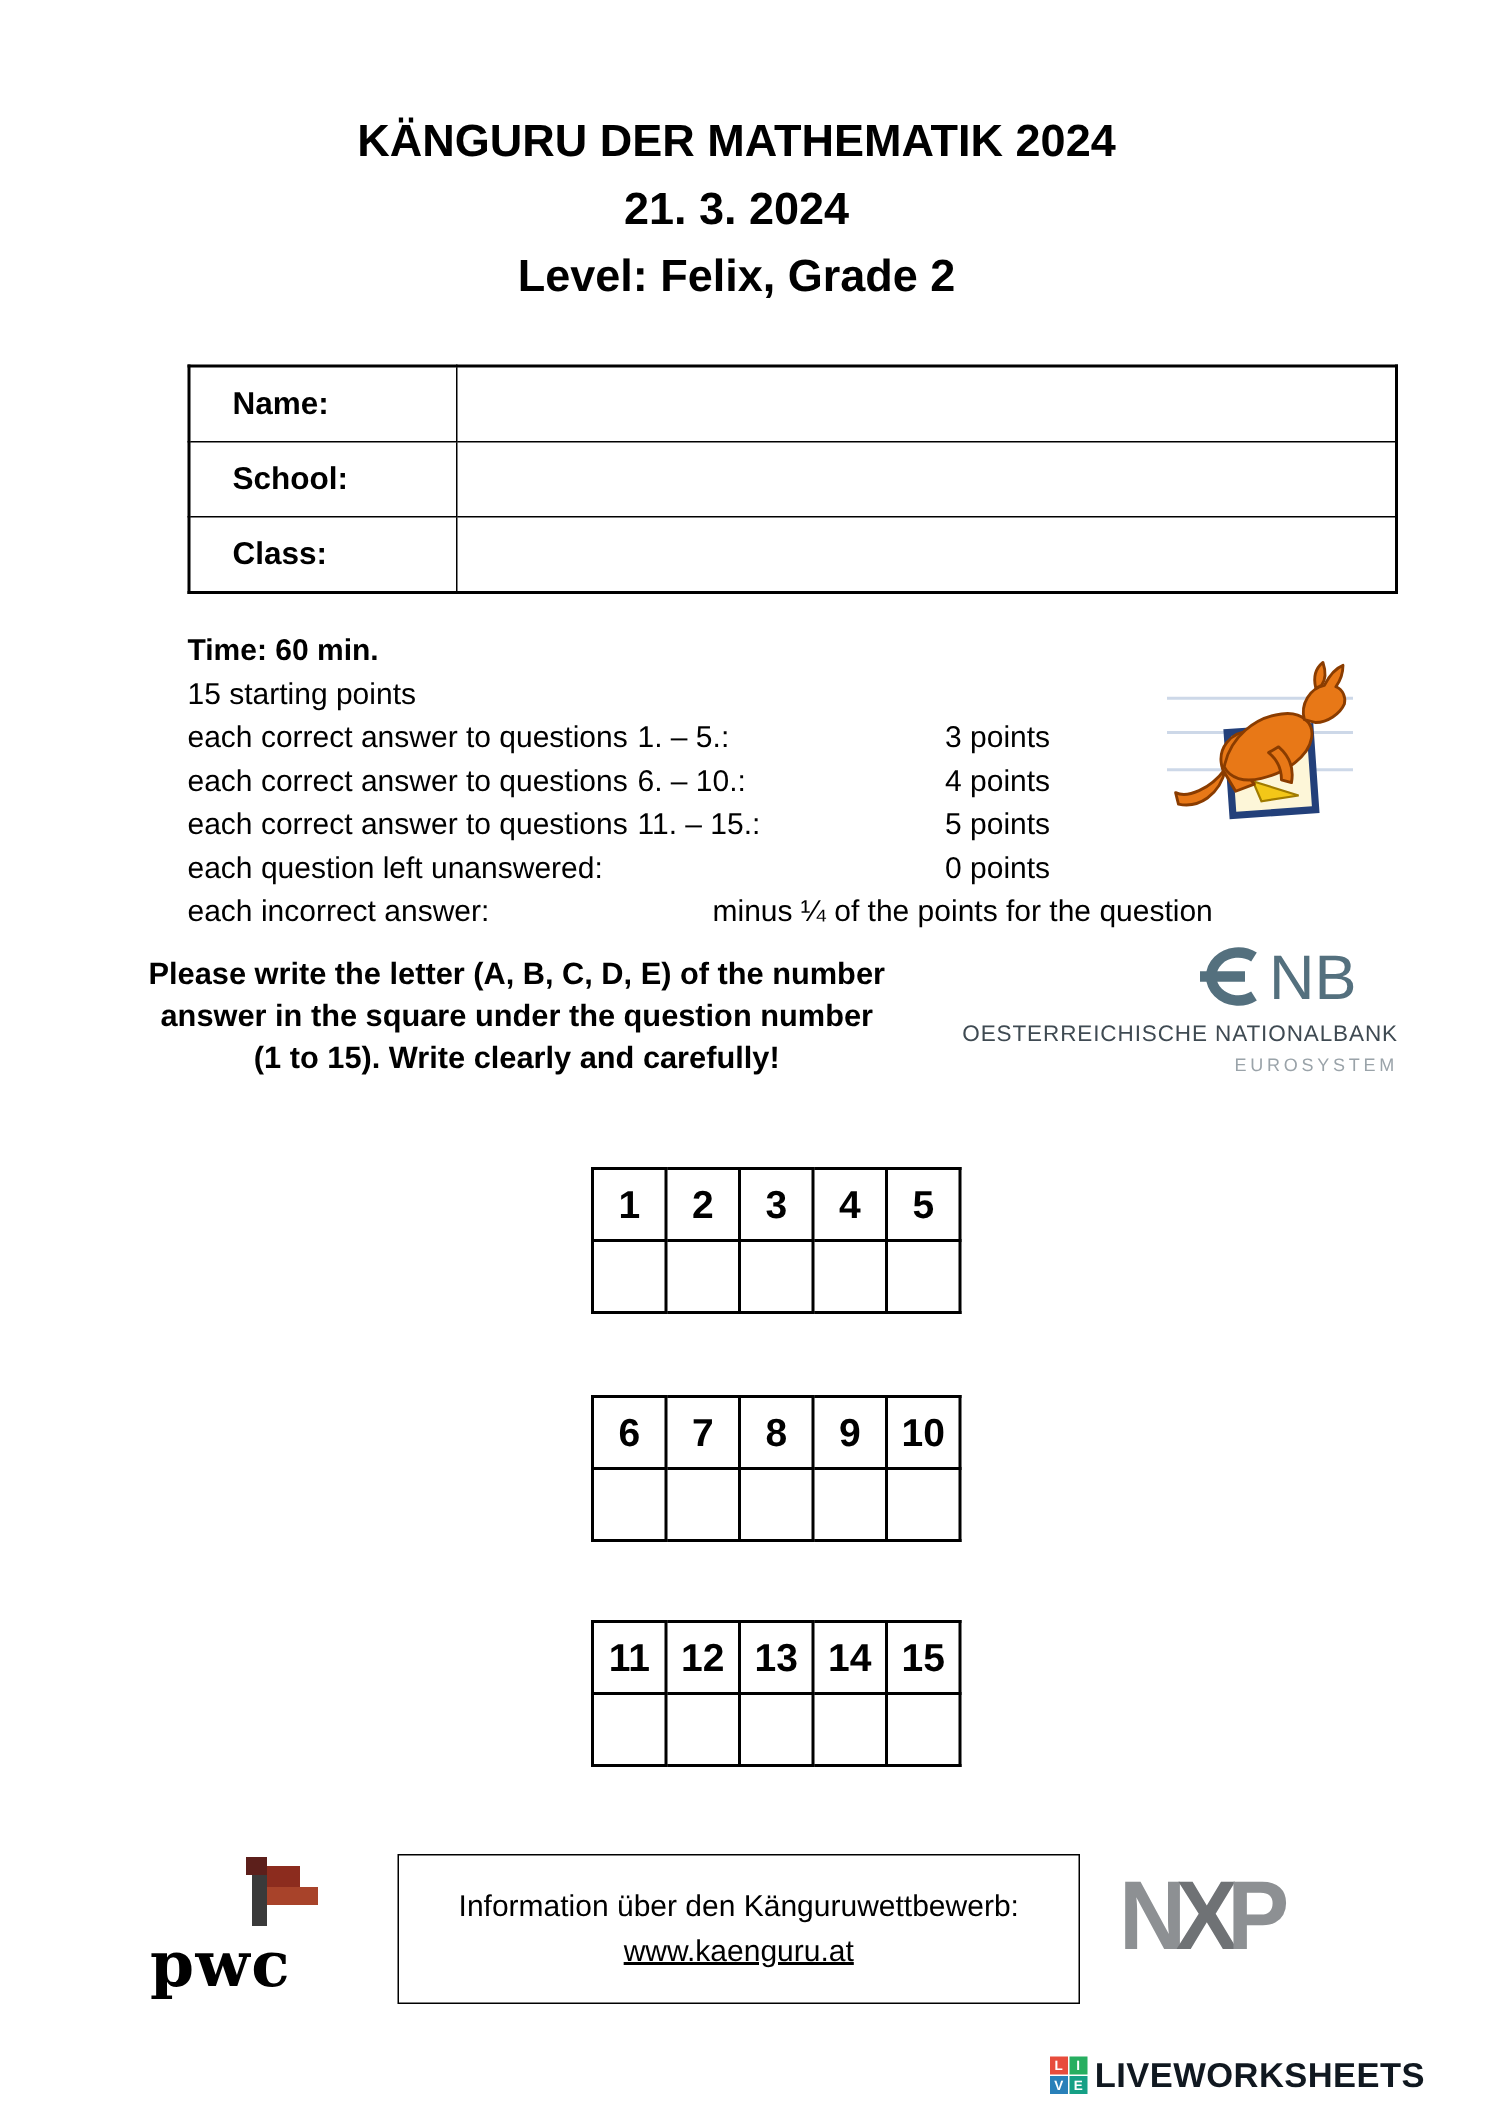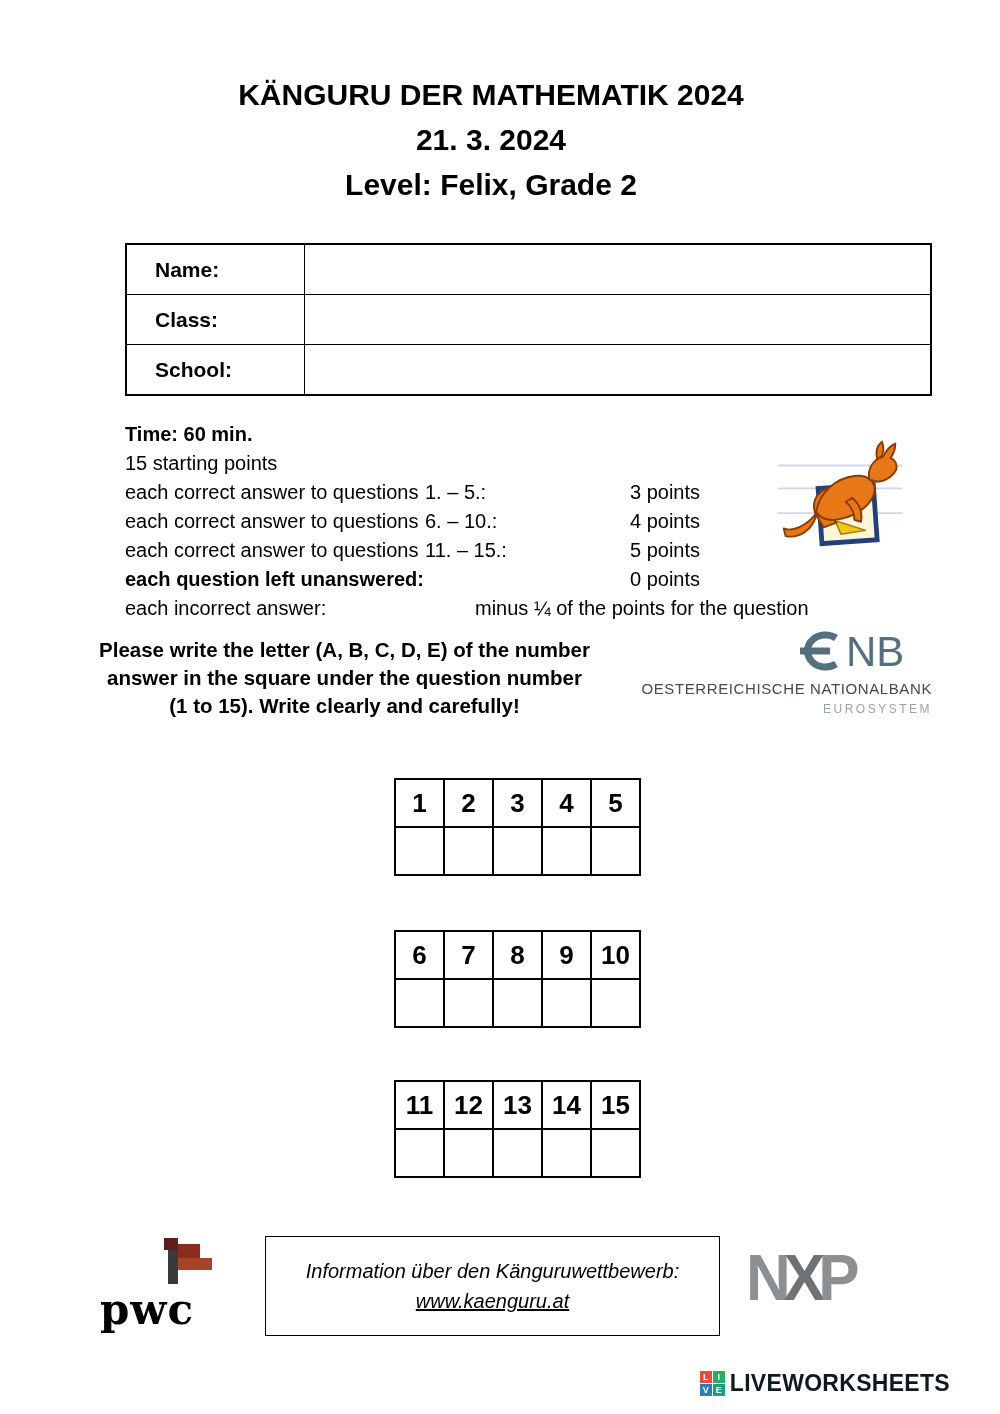--- a/index.html
+++ b/index.html
@@ -16,21 +16,21 @@
   .info-table{border:2.5px solid #000;}
   .info-table td.lbl{width:148px;font-weight:bold;font-size:21px;padding-left:28px;}
   .info-table td.val{width:623px;}
 
   
   .scoring{position:absolute;top:420px;left:125px;width:780px;font-size:20px;line-height:29px;}
   .scoring .time{font-weight:bold;}
   .rule-row{display:grid;grid-template-columns:300px 115px 1fr;}
   .rule-range{text-align:left;}
   .rule-points{padding-left:90px;}
-  .rule-desc.span2{grid-column:1/3;font-weight:bold;}
+  .rule-desc.span2{grid-column:1/3;}
   .incorrect-val{grid-column:2/4;padding-left:50px;}
 
   
   .kangaroo{position:absolute;top:436px;right:98px;width:124px;height:120px;}
 
   
   .instructions{position:absolute;top:636px;left:92px;width:505px;text-align:center;
                 font-weight:bold;font-size:20.5px;line-height:28px;}
 
   
@@ -45,21 +45,21 @@
   .ansgrid td.num{font-weight:bold;font-size:26px;}
   .g1{top:778px;} .g2{top:930px;} .g3{top:1080px;}
 
   
   .pwc{position:absolute;left:100px;top:1236px;width:130px;}
   .pwc-blocks{margin-left:58px;display:block;}
   .pwc-text{font-family:"DejaVu Serif",serif;font-weight:bold;font-size:42px;
             line-height:40px;margin-top:2px;letter-spacing:1px;}
   .info-box{position:absolute;left:265px;top:1236px;width:453px;height:98px;border:1.5px solid #000;
             display:flex;flex-direction:column;justify-content:center;align-items:center;
-            font-size:20px;line-height:30px;font-style:italic;}
+            font-size:20px;line-height:30px;}
   .info-link{color:#000;text-decoration:underline;cursor:pointer;}
   .nxp{position:absolute;left:746px;top:1248px;font-weight:900;font-size:62px;line-height:60px;
        color:#8d9093;letter-spacing:-7px;font-family:"Liberation Sans",sans-serif;
        transform:scaleY(1.05);}
   .nxp .dark{color:#6f7275;}
 
   
   .lw{position:absolute;right:50px;top:1370px;display:flex;align-items:center;gap:5px;}
   .lw-grid{display:grid;grid-template-columns:12px 12px;grid-template-rows:12px 12px;gap:1px;}
   .lw-cell{color:#fff;font-size:9px;font-weight:bold;display:flex;align-items:center;
@@ -77,25 +77,25 @@
     <div>Level: Felix, Grade 2</div>
   </div>
 
   <table class="info-table">
     <tbody>
         <tr>
       <td class="lbl">Name:</td>
       <td class="val"></td>
     </tr>
     <tr>
+      <td class="lbl">School:</td>
+      <td class="val"></td>
+    </tr>
+    <tr>
       <td class="lbl">Class:</td>
-      <td class="val"></td>
-    </tr>
-    <tr>
-      <td class="lbl">School:</td>
       <td class="val"></td>
     </tr>
   </tbody>
     </table>
 
   <div class="scoring">
     <div class="time">Time: 60 min.</div>
     <div>15 starting points</div>
     <div class="rule-row">
       <span class="rule-desc">each correct answer to questions</span>

